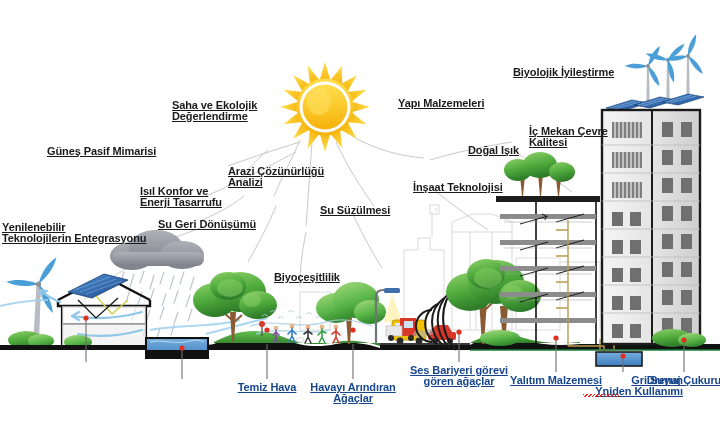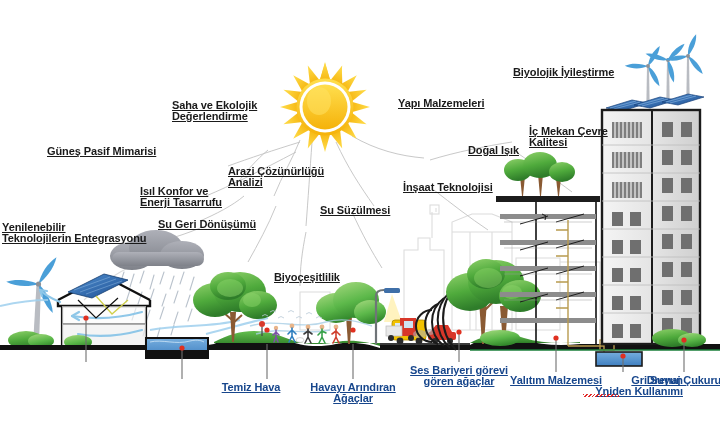--- a/index.html
+++ b/index.html
@@ -564,29 +564,29 @@
 Değerlendirme</div>
       <div class="lbl bold" style="left: 228px; top: 166px;">Arazi Çözünürlüğü
 Analizi</div>
       <div class="lbl bold" style="left: 140px; top: 186px;">Isıl Konfor ve
 Enerji Tasarrufu</div>
       <div class="lbl bold" style="left: 158px; top: 219px;">Su Geri Dönüşümü</div>
       <div class="lbl bold" style="left: 2px; top: 222px;">Yenilenebilir
 Teknolojilerin Entegrasyonu</div>
       <div class="lbl bold" style="left: 398px; top: 98px;">Yapı Malzemeleri</div>
       <div class="lbl bold" style="left: 440px; top: 145px; margin-left: 28px;">Doğal Işık</div>
-      <div class="lbl bold" style="left: 375px; top: 182px; padding-left: 28px;">İnşaat Teknolojisi</div>
+      <div class="lbl bold" style="left: 385px; top: 182px; padding-left: 28px;">İnşaat Teknolojisi</div>
       <div class="lbl bold" style="left: 320px; top: 205px;">Su Süzülmesi</div>
       <div class="lbl bold" style="left: 513px; top: 67px;">Biyolojik İyileştirme</div>
       <div class="lbl bold" style="left: 529px; top: 126px;">İç Mekan Çevre
 Kalitesi</div>
       <div class="lbl bold" style="left: 274px; top: 272px;">Biyoçeşitlilik</div>
     </div>
   <div id="bottomLabels">
-      <div class="lbl blue" style="left: 191px; top: 382px; width: 120px;">Temiz Hava</div>
+      <div class="lbl blue" style="left: 207px; top: 382px; width: 120px;">Temiz Hava</div>
       <div class="lbl blue" style="left: 293px; top: 382px; width: 120px;">Havayı Arındıran
 Ağaçlar</div>
       <div class="lbl blue" style="left: 399px; top: 365px; width: 120px;">Ses Bariyeri görevi
 gören ağaçlar</div>
       <div class="lbl blue" style="left: 496px; top: 375px; width: 120px;">Yalıtım Malzemesi</div>
       <div class="lbl blue misspell" style="left: 563px; top: 375px; width: 120px;">Gri Suyun
 Yniden Kullanımı<span class="sq" style="left: 20px;"></span></div>
       <div class="lbl blue" style="left: 624px; top: 375px; width: 120px;">Drenaj Çukuru</div>
     </div>
 

